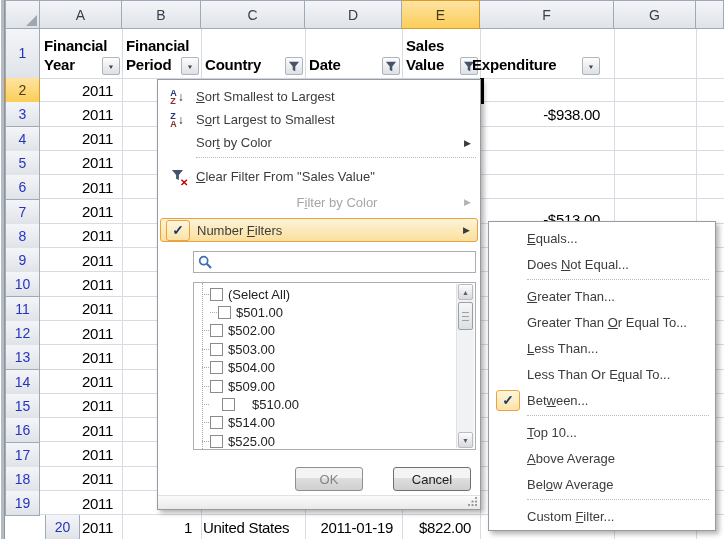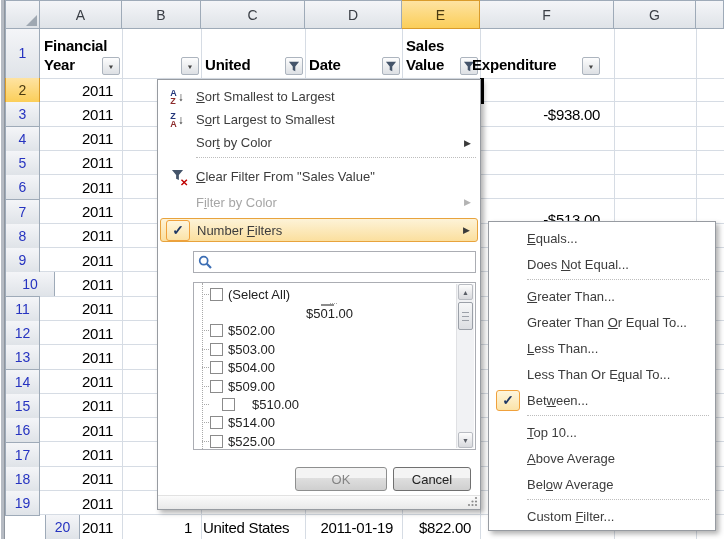--- a/index.html
+++ b/index.html
@@ -84,21 +84,21 @@
   .sb-btn.down{bottom:0;}
   .sb-thumb{position:absolute;left:1px;right:1px;top:18px;height:26px;border:1px solid #9BA0A8;border-radius:2px;
     background:linear-gradient(#F6F7F8,#DCDEE2);}
   .sb-thumb:after{content:"";position:absolute;left:3px;right:3px;top:9px;height:7px;
     border-top:1px solid #9BA0A8;border-bottom:1px solid #9BA0A8;
     background:linear-gradient(transparent 0 3px,#9BA0A8 3px 4px,transparent 4px);}
   
   .btn{position:absolute;top:387px;height:24px;box-sizing:border-box;border:1px solid var(--button_border);
     border-radius:3px;font-size:13px;font-family:"Liberation Sans",sans-serif;color:#222;
     background:linear-gradient(var(--button_face_top) 0 45%,#DFDFDF 45%,var(--button_face_bottom));}
-  #ok-btn{left:137px;width:92px;color:var(--disabled_button_text);}
+  #ok-btn{left:137px;width:68px;color:var(--disabled_button_text);}
   #cancel-btn{left:235px;width:78px;border-color:#707070;}
   
   #grip{position:absolute;left:0;right:0;bottom:0;height:13px;border-top:1px solid #E2E2E2;
     background:linear-gradient(#FBFBFB,#E9E9E9);}
   #grip svg{position:absolute;right:2px;bottom:2px;}
 </style>
 </head>
 <body>
 
 <div id="stage">
@@ -117,21 +117,21 @@
       <div class="colhead" style="left: 696px; top: 0px; width: 28px; height: 29px; position: absolute;"></div>
       <div class="rowhead" style="left: 5px; top: 29px; width: 35px; height: 49.7px; position: absolute;">1</div>
       <div class="rowhead sel" style="left: 5px; top: 78px; width: 35px; height: 25px; position: absolute;">2</div>
       <div class="rowhead" style="left: 5px; top: 102.3px; width: 35px; height: 25px; position: absolute;">3</div>
       <div class="rowhead" style="left: 5px; top: 126.6px; width: 35px; height: 25px; position: absolute;">4</div>
       <div class="rowhead" style="left: 5px; top: 150.9px; width: 35px; height: 25px; position: absolute;">5</div>
       <div class="rowhead" style="left: 5px; top: 175.2px; width: 35px; height: 25px; position: absolute;">6</div>
       <div class="rowhead" style="left: 5px; top: 199.5px; width: 35px; height: 25px; position: absolute;">7</div>
       <div class="rowhead" style="left: 5px; top: 223.8px; width: 35px; height: 25px; position: absolute;">8</div>
       <div class="rowhead" style="left: 5px; top: 248.1px; width: 35px; height: 25px; position: absolute;">9</div>
-      <div class="rowhead" style="left: 5px; top: 272.4px; width: 50px; height: 25px; position: absolute;">10</div>
+      <div class="rowhead" style="left: 5px; top: 272.4px; width: 35px; height: 25px; position: absolute;">10</div>
       <div class="rowhead" style="left: 5px; top: 296.7px; width: 35px; height: 25px; position: absolute;">11</div>
       <div class="rowhead" style="left: 5px; top: 321px; width: 35px; height: 25px; position: absolute;">12</div>
       <div class="rowhead" style="left: 5px; top: 345.3px; width: 35px; height: 25px; position: absolute;">13</div>
       <div class="rowhead" style="left: 5px; top: 369.6px; width: 35px; height: 25px; position: absolute;">14</div>
       <div class="rowhead" style="left: 5px; top: 393.9px; width: 35px; height: 25px; position: absolute;">15</div>
       <div class="rowhead" style="left: 5px; top: 418.2px; width: 35px; height: 25px; position: absolute;">16</div>
       <div class="rowhead" style="left: 5px; top: 442.5px; width: 35px; height: 25px; position: absolute;">17</div>
       <div class="rowhead" style="left: 5px; top: 466.8px; width: 35px; height: 25px; position: absolute;">18</div>
       <div class="rowhead" style="left: 5px; top: 491.1px; width: 35px; height: 25px; position: absolute;">19</div>
       <div class="rowhead" style="left: 5px; top: 515.4px; width: 35px; height: 25px; position: absolute; margin-left: 40px;">20</div>
@@ -144,26 +144,27 @@
       <div class="vline" style="left: 696px; top: 29px; width: 1px; height: 510px; position: absolute;"></div>
       <div class="hline" style="left: 40px; top: 77.5px; width: 684px; height: 1px; position: absolute;"></div>
       <div class="hlines" style="left: 40px; top: 78px; width: 684px; height: 461px; position: absolute;"></div>
       <div style="left: 40px; top: 29px; width: 82px; height: 49px; position: absolute;">
         <div class="h1lbl" style="width: 56px;">Financial Year</div>
         <div class="fbtn">
           <div class="da">▼</div>
         </div>
       </div>
       <div style="left: 122px; top: 29px; width: 79px; height: 49px; position: absolute;">
+        <div class="h1lbl" style="width: 53px;">Financial Period</div>
         <div class="fbtn">
           <div class="da">▼</div>
         </div>
       </div>
       <div style="left: 201px; top: 29px; width: 104px; height: 49px; position: absolute;">
-        <div class="h1lbl" style="width: 78px;">United</div>
+        <div class="h1lbl" style="width: 78px;">Country</div>
         <div class="fbtn">
           <svg width="12" height="11" viewBox="0 0 14 13">
             <path fill="currentColor" d="M1 1h12L8.5 6.5V12l-3-1.5V6.5Z"></path>
           </svg>
         </div>
       </div>
       <div style="left: 305px; top: 29px; width: 97px; height: 49px; position: absolute;">
         <div class="h1lbl" style="width: 71px;">Date</div>
         <div class="fbtn">
           <svg width="12" height="11" viewBox="0 0 14 13">
@@ -242,21 +243,21 @@
         </div>
         <div class="sep" style="left: 38px; top: 77px; height: 1px; position: absolute; right: 4px;"></div>
         <div class="mi" style="left: 2px; top: 83px; height: 26px; position: absolute; right: 2px;">
           <div class="ico">
             <span class="cfwrap"><svg width="13" height="12" viewBox="0 0 14 13">
                 <path fill="currentColor" d="M1 1h12L8.5 6.5V12l-3-1.5V6.5Z"></path>
               </svg><b class="redx">✕</b></span>
           </div>
           <span class="lbl"><u>C</u>lear Filter From "Sales Value"</span>
         </div>
-        <div class="mi dis" style="left: 2px; top: 109px; height: 26px; position: absolute; right: 2px;">
+        <div class="mi dis" style="left: 2px; top: 109px; height: 26px; position: absolute; right: 2px; justify-content: center;">
           <div class="ico"></div>
           <span class="lbl">F<u>i</u>lter by Color</span>
           <div class="sub">▶</div>
         </div>
         <div class="mi hl" style="left: 2px; top: 138px; height: 24px; position: absolute; right: 2px;">
           <div class="ico">
             <div class="cmbox">✓</div>
           </div>
           <span class="lbl">Number <u>F</u>ilters</span>
           <div class="sub">▶</div>
@@ -271,21 +272,21 @@
     </div>
 
     <div id="flist">
       <div id="flist-items">
           <div class="tree"></div>
           <div class="li" style="left: 0px; top: 2px; height: 18px; position: absolute; right: 0px;">
             <div class="tstub"></div>
             <div class="cb"></div>
             <span>(Select All)</span>
           </div>
-          <div class="li" style="left: 8px; top: 20.4px; height: 18px; position: absolute; right: 0px; flex-direction: column;">
+          <div class="li" style="left: 8px; top: 20.4px; height: 18px; position: absolute; right: 0px;">
             <div class="tstub"></div>
             <div class="cb"></div>
             <span>$501.00</span>
           </div>
           <div class="li" style="left: 0px; top: 38.8px; height: 18px; position: absolute; right: 0px;">
             <div class="tstub"></div>
             <div class="cb"></div>
             <span>$502.00</span>
           </div>
           <div class="li" style="left: 0px; top: 57.2px; height: 18px; position: absolute; right: 0px;">

